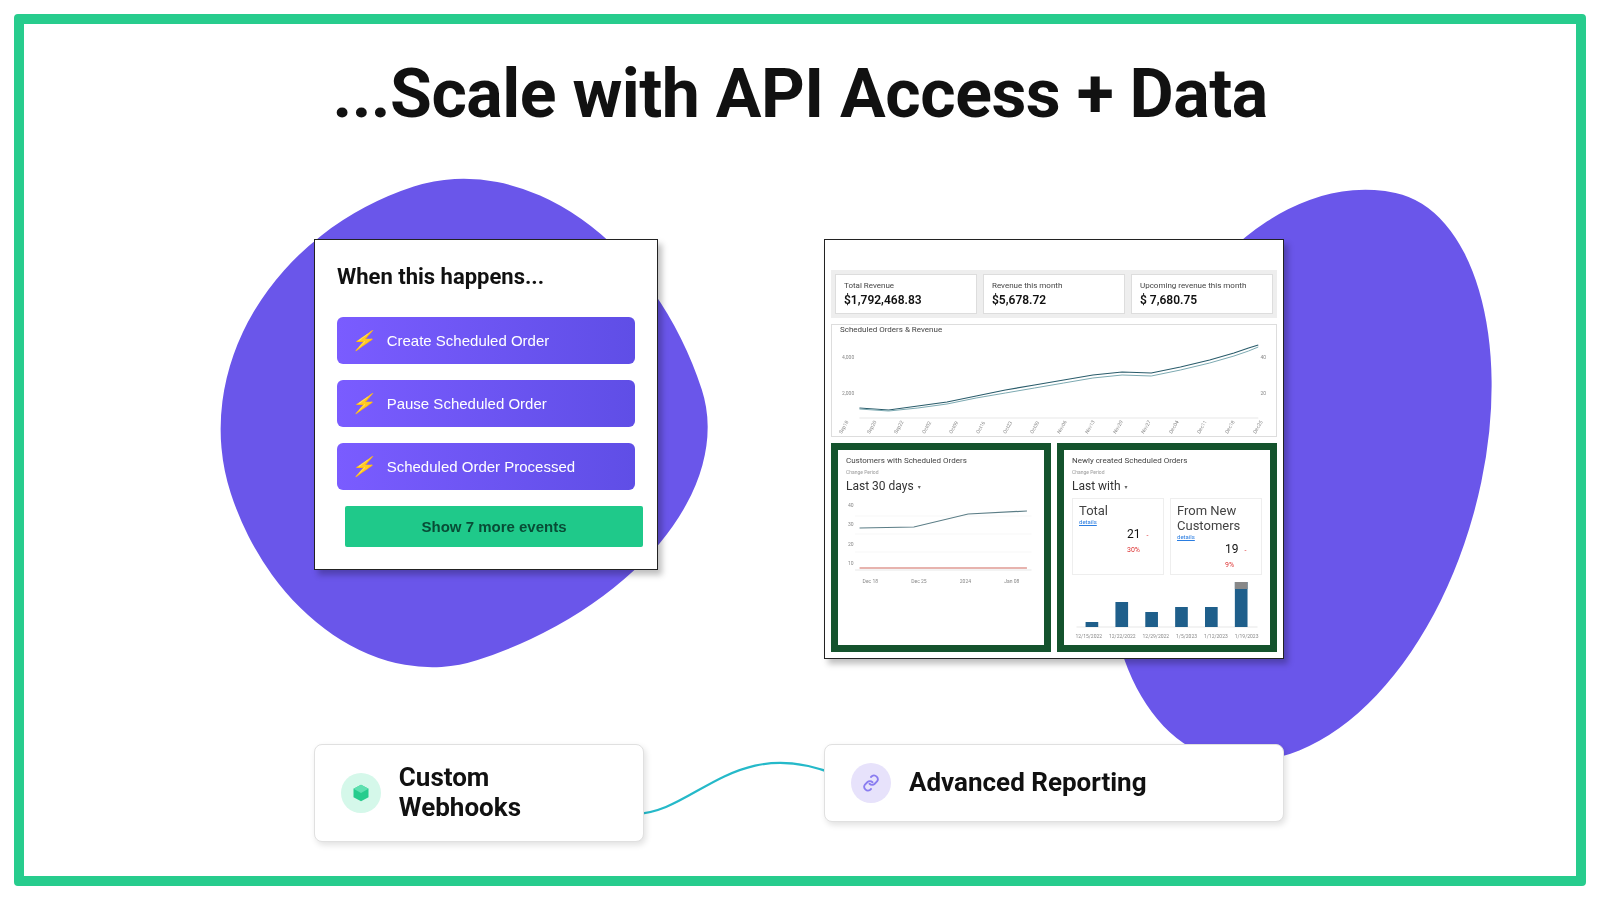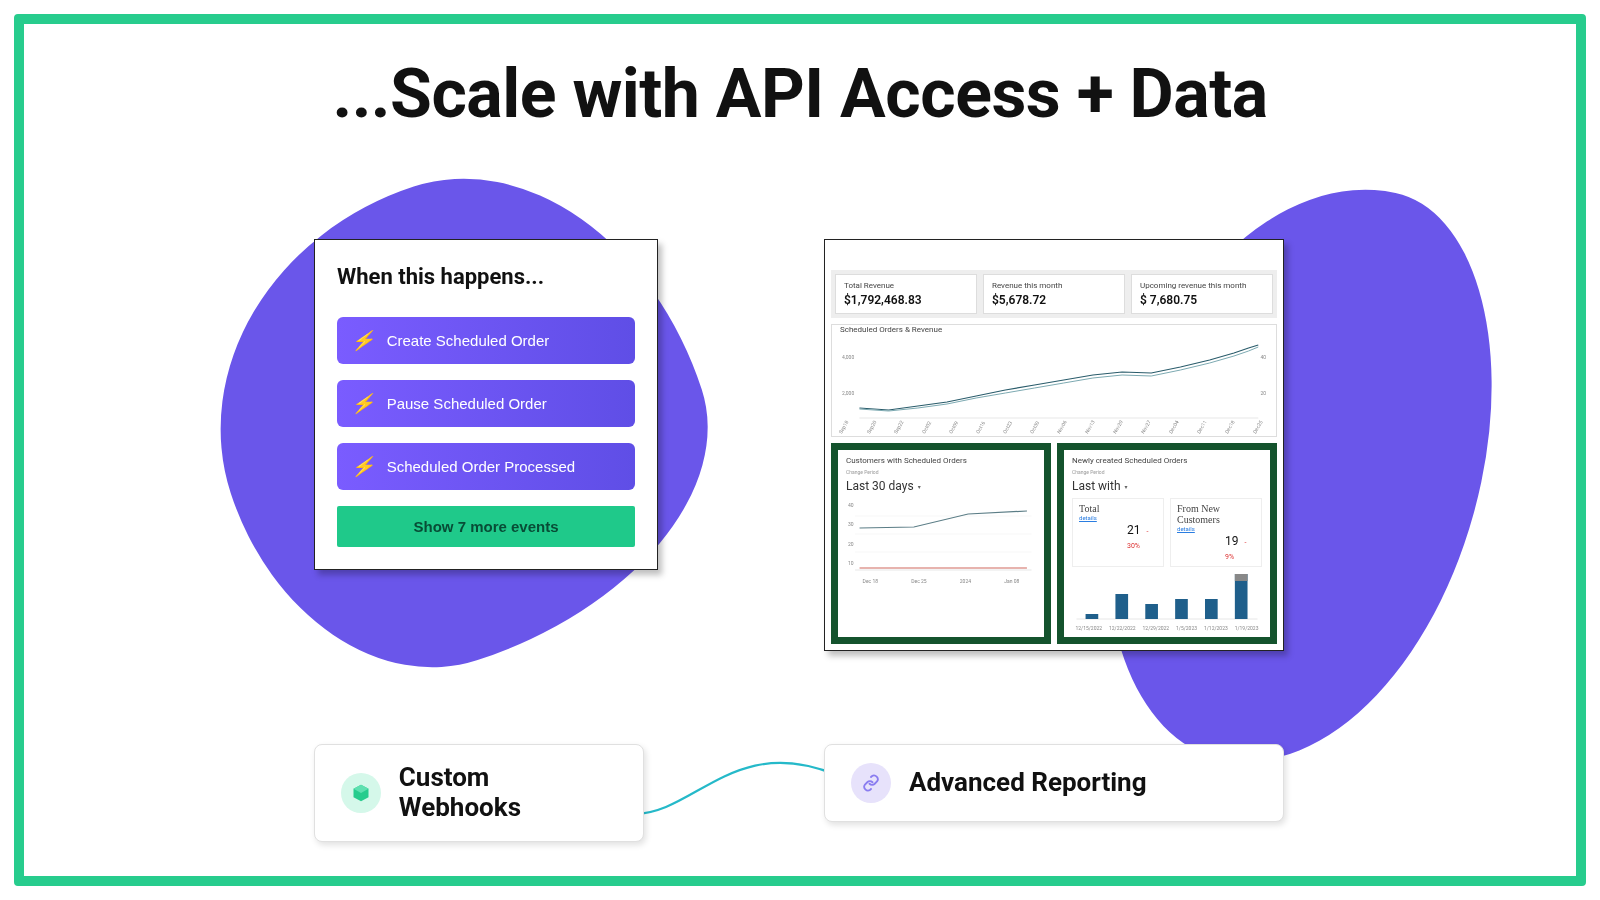--- a/index.html
+++ b/index.html
@@ -86,20 +86,21 @@
   .more-btn {
     width: 100%;
     background: #1fc98a;
     border: none;
     color: #084c36;
     font-weight: 700;
     font-size: 15px;
     padding: 12px;
     cursor: pointer;
     border-radius: 2px;
+    margin-left: 8px;
   }
   
   .report-card {
     position: absolute;
     top: 215px; left: 800px;
     width: 460px;
     background: #fff;
     border: 1px solid #222;
     box-shadow: 4px 5px 6px rgba(0,0,0,0.25);
     padding: 6px;
@@ -133,21 +134,21 @@
   .lower-row { display: flex; gap: 6px; margin-top: 6px; }
   .sub-panel { flex: 1; border: 7px solid #14532d; padding: 6px 8px; background: #fff; }
   .period-label { font-size: 5px; color: #999; }
   .period-value { font-size: 12px; color: #333; display: inline-flex; align-items: center; gap: 4px; }
   .period-value::after { content: "▾"; font-size: 6px; color: #666; }
   .mini-chart { position: relative; height: 78px; margin-top: 4px; }
   .mini-chart svg { width: 100%; height: 100%; }
   .mini-ticks { display: flex; justify-content: space-around; font-size: 5px; color: #888; margin-top: 2px; }
   .stat-pair { display: flex; gap: 6px; margin-top: 4px; }
   .stat-box { flex: 1; border: 1px solid #eee; padding: 4px 6px; }
-  .stat-title { font-size: 10px; color: #444; font-family: Liberation Serif, serif; }
+  .stat-title { font-size: 13px; color: #444; }
   .stat-link { font-size: 6px; color: #2a7de1; text-decoration: underline; }
   .stat-value { font-size: 12px; font-weight: 400; color: #111; margin-top: 2px; margin-left: 48px; }
   .stat-delta { font-size: 7px; color: #d33; margin-left: 3px; }
   .bar-chart { height: 52px; margin-top: 4px; }
   .bar-chart svg { width: 100%; height: 100%; }
   
   .caption-card {
     position: absolute;
     background: #fff;
     border: 1px solid #e0e0e0;

